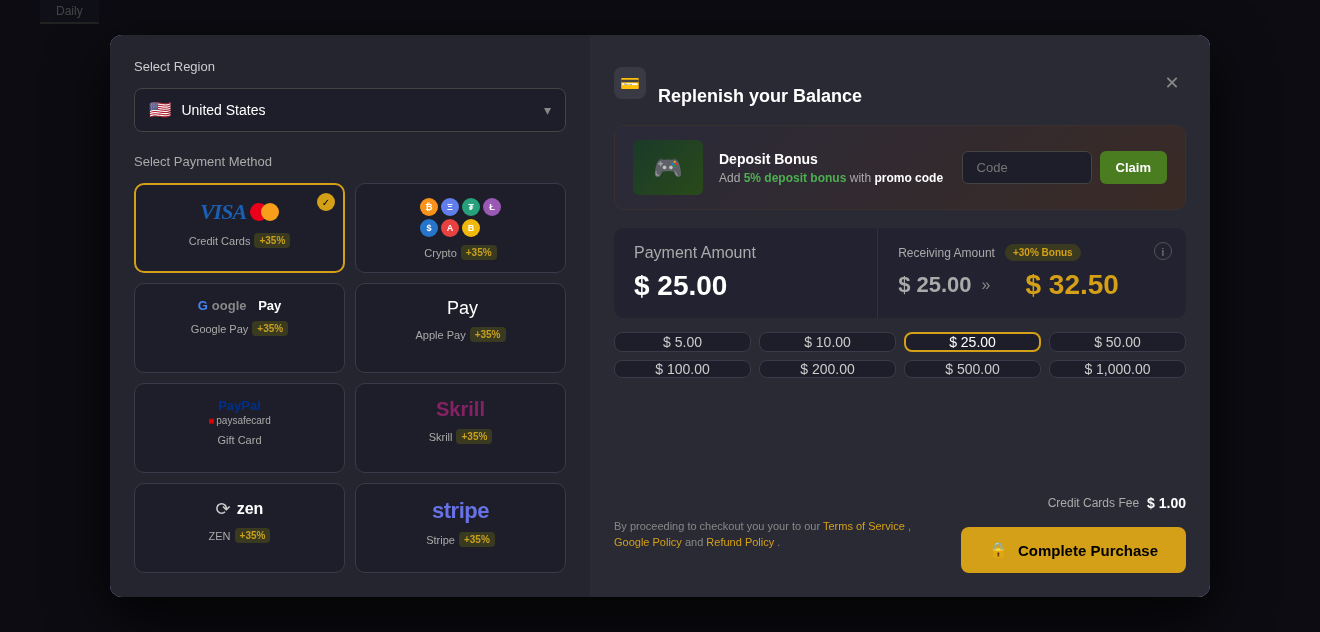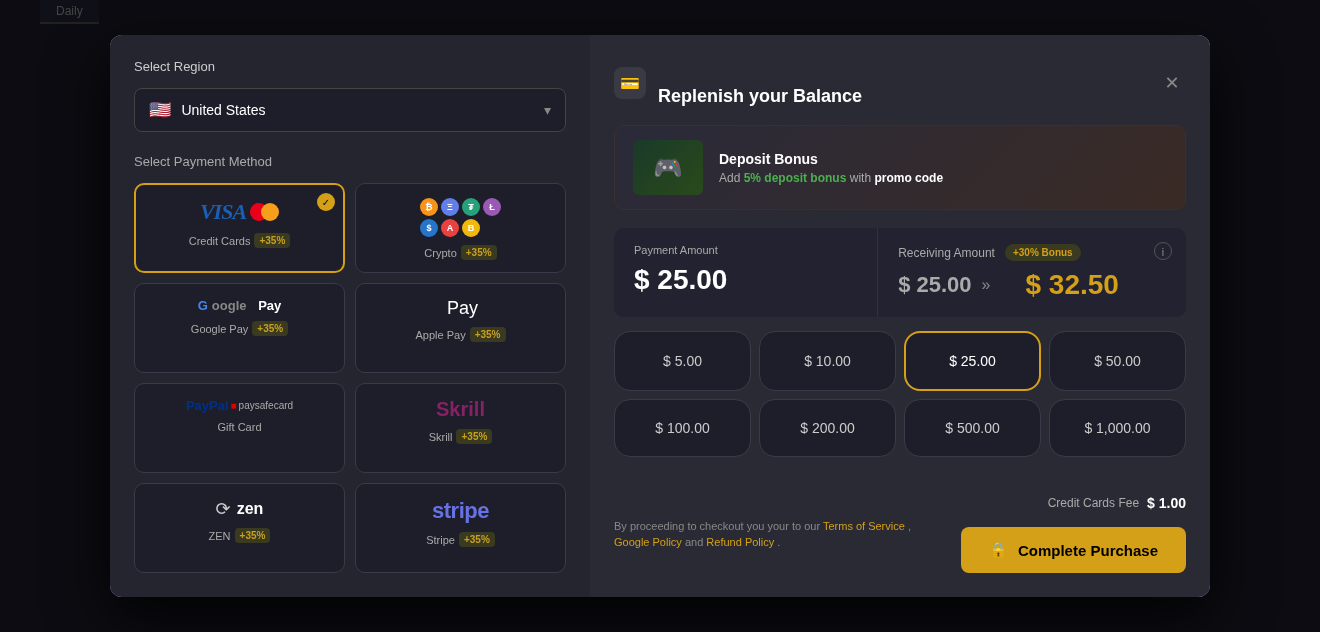--- a/index.html
+++ b/index.html
@@ -361,21 +361,21 @@
     .amount-right {
       flex: 1.2;
       padding: 16px 20px;
       display: flex;
       flex-direction: column;
       position: relative;
     }
 
     .amount-label {
       color: #aaa;
-      font-size: 11px;
+      font-size: 16px;
       margin-bottom: 8px;
     }
 
     .amount-value {
       color: #fff;
       font-size: 22px;
       font-weight: 600;
     }
 
     .amount-value.large {
@@ -448,24 +448,24 @@
     .presets-grid {
       display: grid;
       grid-template-columns: repeat(4, 1fr);
       gap: 8px;
       margin-bottom: 14px;
     }
 
     .preset-btn {
       background: #1e1e2a;
       border: 1px solid #3a3a4a;
-      border-radius: 16px;
+      border-radius: 8px;
       color: #ccc;
       font-size: 14px;
-      padding: 20px 8px;
+      padding: 0 8px;
       cursor: pointer;
       text-align: center;
       transition: border-color 0.2s;
     }
 
     .preset-btn.selected {
       border: 2px solid #d4a017;
       color: #fff;
     }
 
@@ -635,21 +635,21 @@
             <span style="font-size:22px;"></span>
             <span style="font-weight:400; font-size:18px; color:#fff;">Pay</span>
           </div>
           <div class="card-label">
             <span>Apple Pay</span>
             <span class="badge">+35%</span>
           </div>
         </div>
 
         <div class="payment-card">
-          <div style="display:flex; flex-direction:row; align-items:center; gap:2px;">
+          <div style="display:flex; flex-direction:column; align-items:center; gap:2px;">
             <div style="font-size:13px; font-weight:700; color:#003087;">PayPal</div>
             <div class="paysafe-text">
               <span style="color:#d00;">■</span>
                 <span style="font-size:10px; color:#aaa;">paysafecard</span>
             </div>
           </div>
           <div class="card-label">
             <span>Gift Card</span>
           </div>
         </div>
@@ -696,20 +696,24 @@
         <div class="promo-img">🎮</div>
         <div class="promo-text">
           <h3>Deposit Bonus</h3>
           <p>
             <span>Add </span>
             <span class="highlight">5% deposit bonus</span>
             <span> with </span>
             <span class="highlight2">promo code</span>
           </p>
         </div>
+        <div class="promo-input-group">
+          <input class="promo-input" type="text" placeholder="Code" style="">
+          <button class="claim-btn">Claim</button>
+        </div>
       </div>
 
       <div class="amount-section">
         <div class="amount-left">
           <div class="amount-label">Payment Amount</div>
           <div class="amount-value large">$ 25.00</div>
         </div>
         <div class="amount-right">
           <div class="info-icon">ℹ</div>
           <div class="receiving-row">

